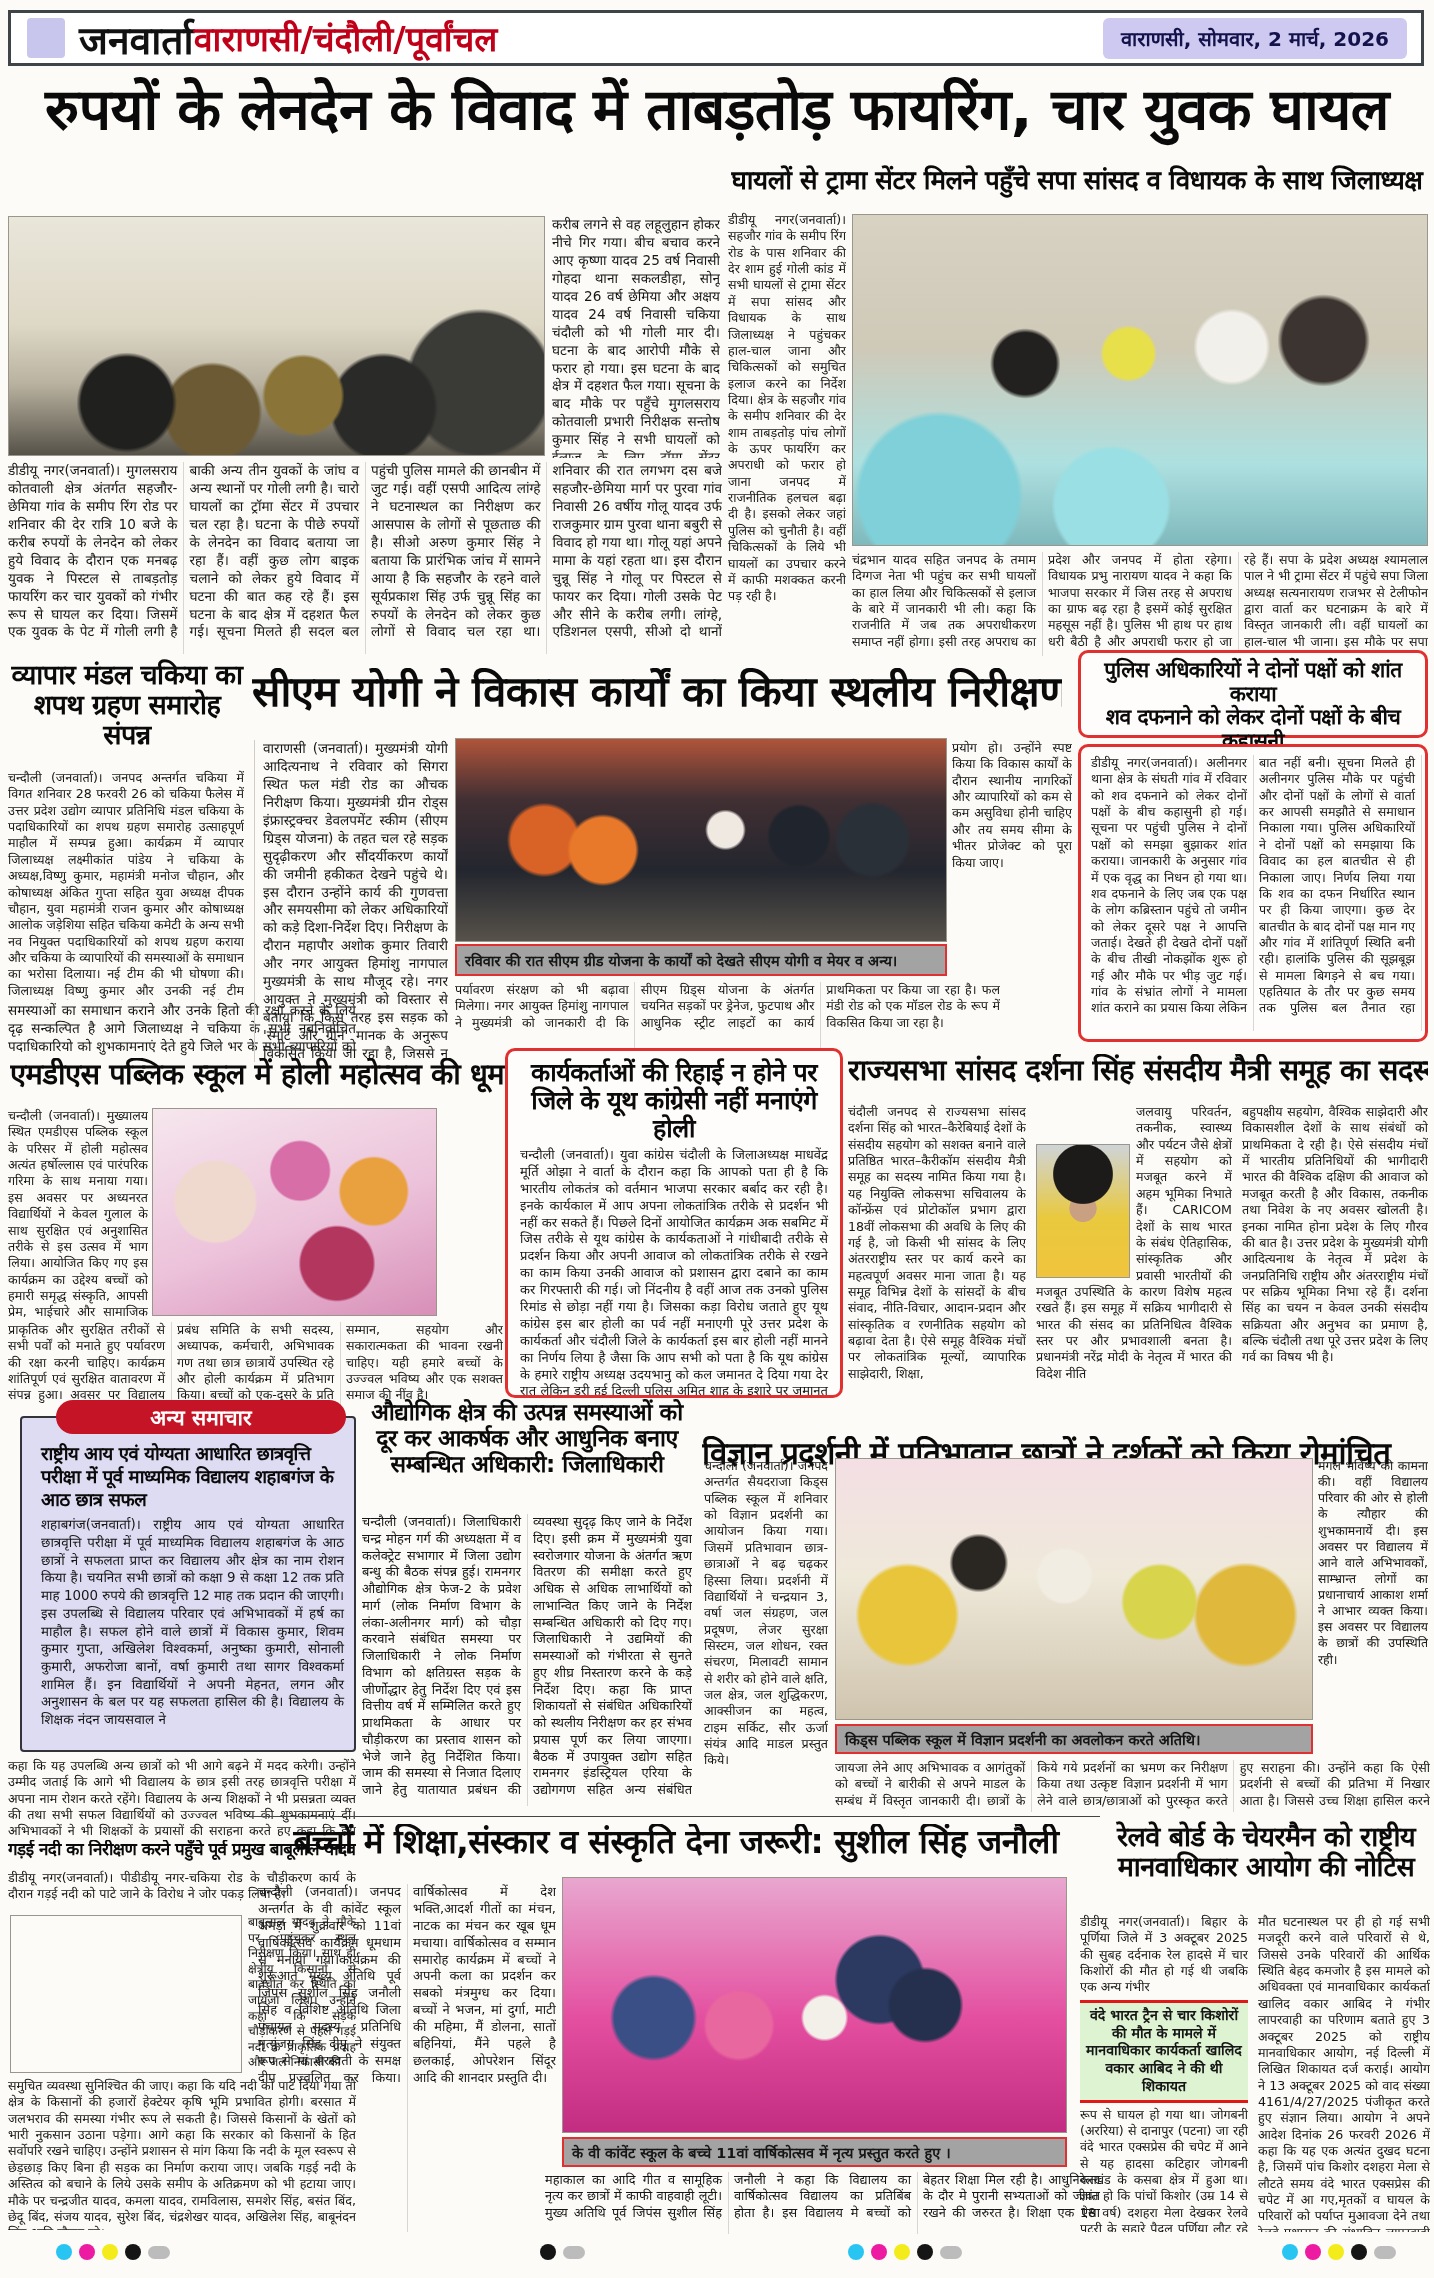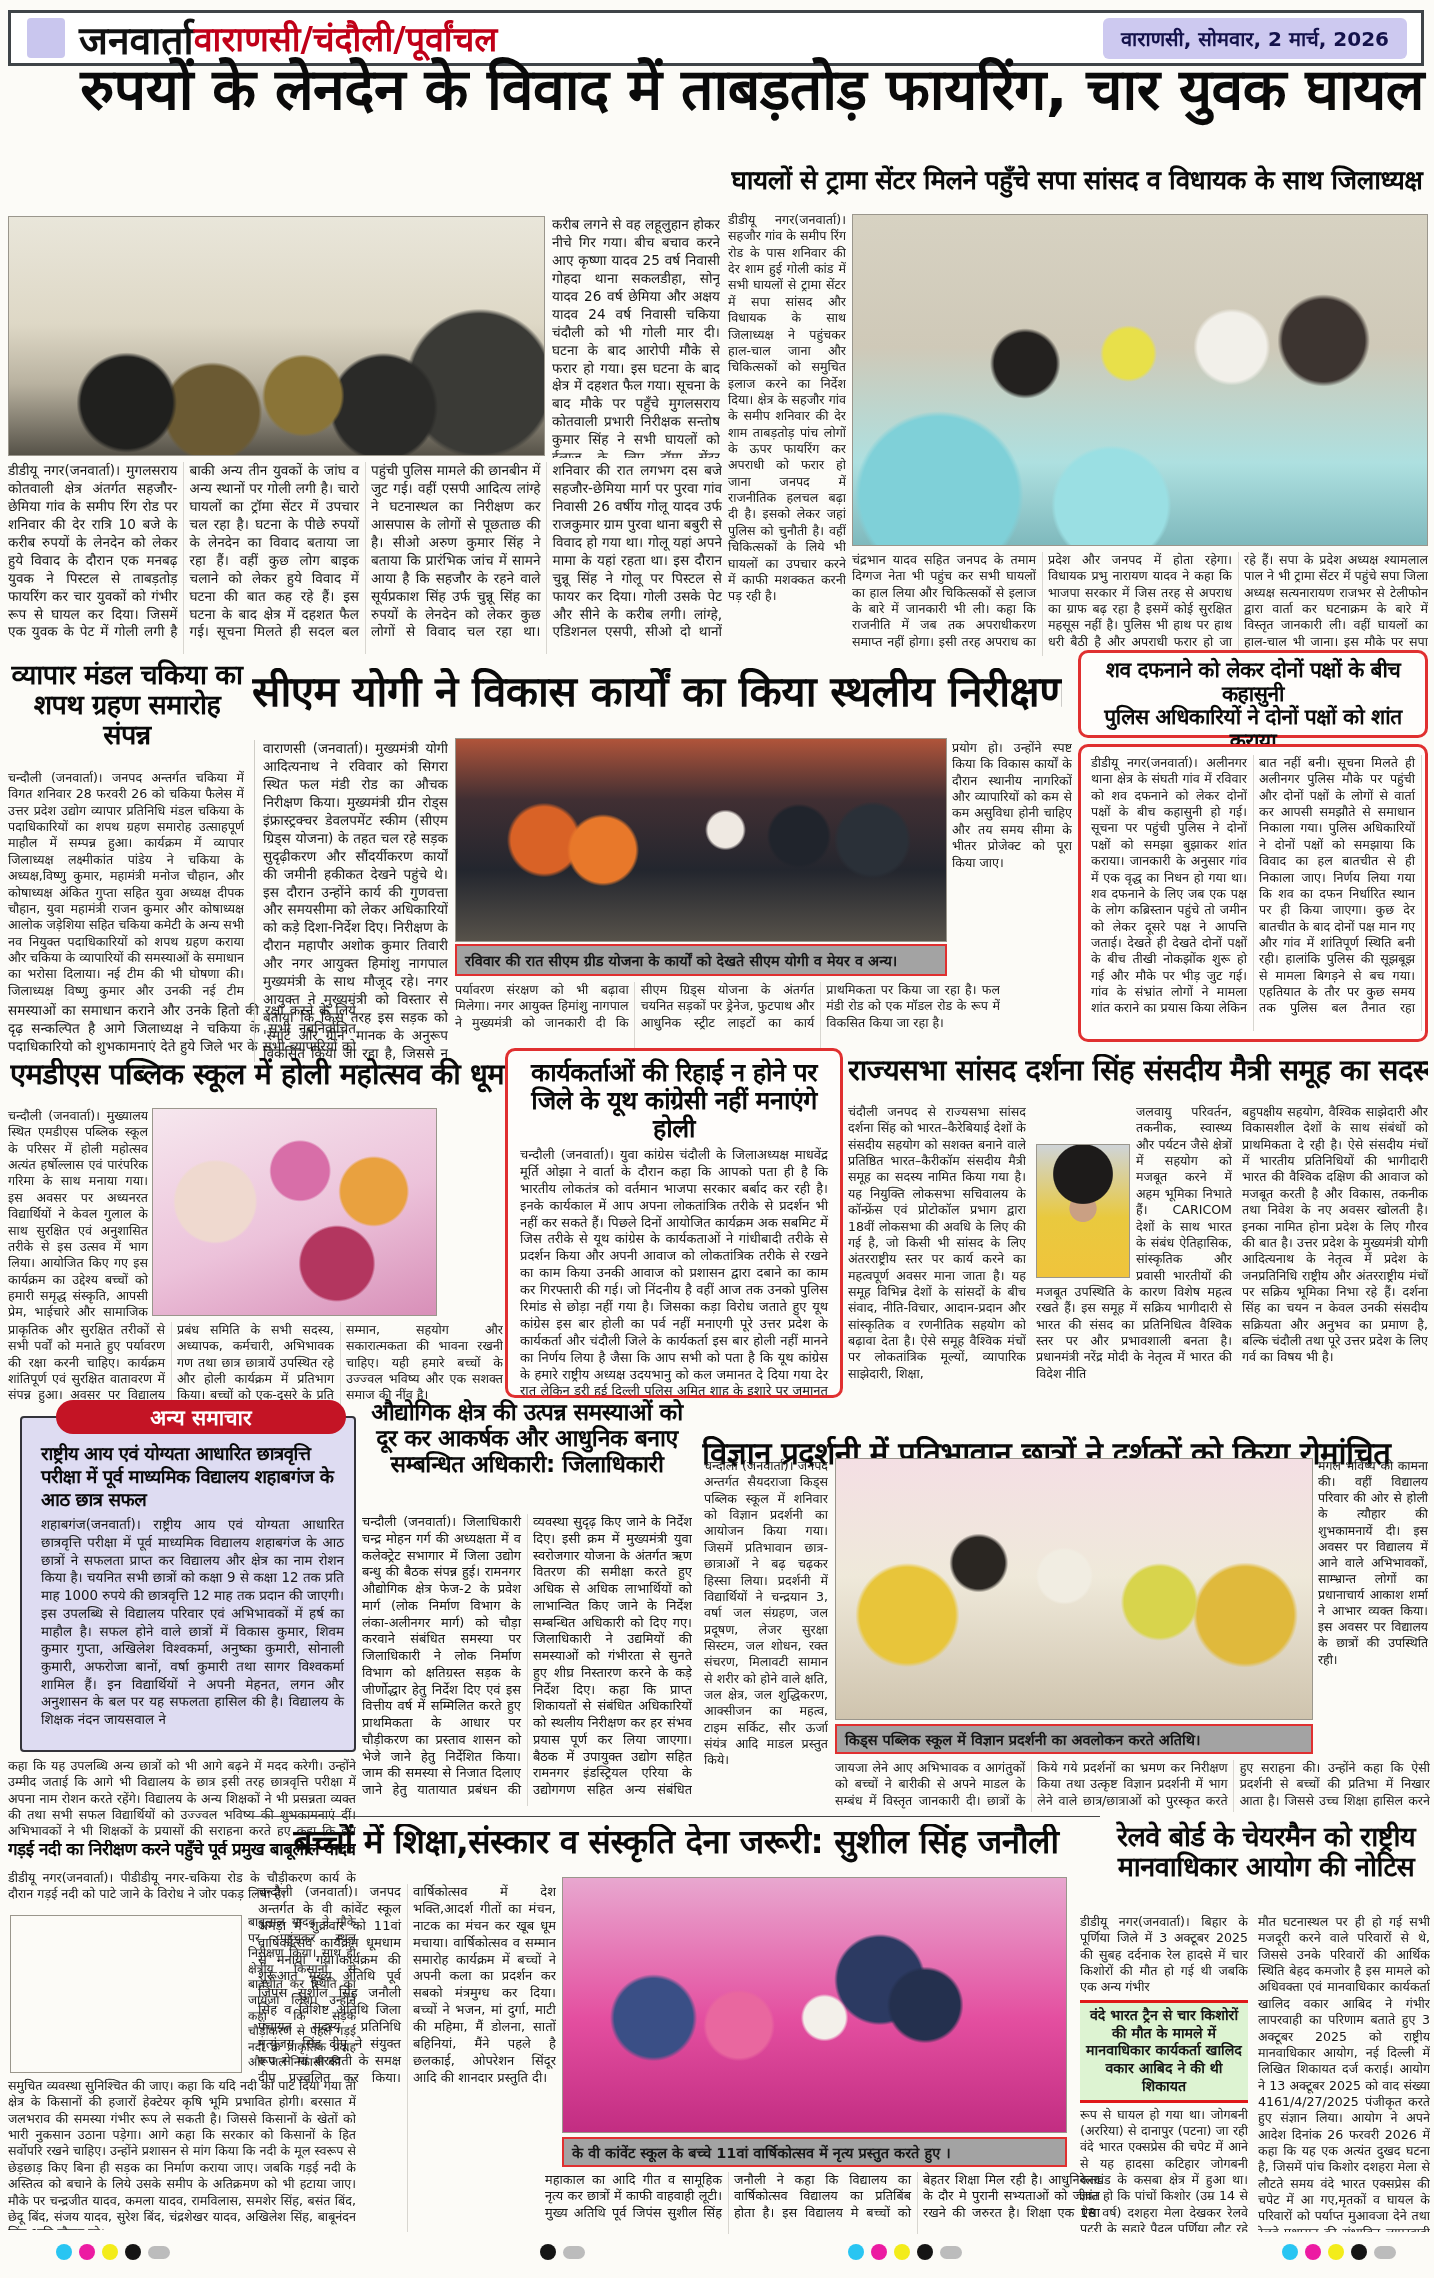--- a/index.html
+++ b/index.html
@@ -95,21 +95,21 @@
 
 <div class="page">
 
   <div class="abs masthead" style="left:8px;top:10px;width:1416px;height:56px;">
     <span class="mast-sq"></span>
     <span class="mast-name">जनवार्ता</span>
     <span class="mast-center">वाराणसी/चंदौली/पूर्वांचल</span>
     <span class="mast-date">वाराणसी, सोमवार, 2 मार्च, 2026</span>
   </div>
 
-  <div class="abs hl center" style="left:10px;top:58px;width:1414px;height:88px;font-size:57px;text-align:right;">रुपयों के लेनदेन के विवाद में ताबड़तोड़ फायरिंग, चार युवक घायल</div>
+  <div class="abs hl center" style="left:10px;top:78px;width:1414px;height:88px;font-size:57px;">रुपयों के लेनदेन के विवाद में ताबड़तोड़ फायरिंग, चार युवक घायल</div>
   <div class="abs hl center" style="left:726px;top:166px;width:702px;height:42px;font-size:26px;">घायलों से ट्रामा सेंटर मिलने पहुँचे सपा सांसद व विधायक के साथ जिलाध्यक्ष</div>
 
   <div class="abs photo ph-corridor" style="left:8px;top:216px;width:537px;height:240px;"></div>
   <div class="abs photo ph-ward" style="left:852px;top:214px;width:576px;height:332px;"></div>
 
   <div class="abs just body-txt" style="left:552px;top:216px;width:168px;height:242px;overflow:hidden;">करीब लगने से वह लहूलुहान होकर नीचे गिर गया। बीच बचाव करने आए कृष्णा यादव 25 वर्ष निवासी गोहदा थाना सकलडीहा, सोनू यादव 26 वर्ष छेमिया और अक्षय यादव 24 वर्ष निवासी चकिया चंदौली को भी गोली मार दी। घटना के बाद आरोपी मौके से फरार हो गया। इस घटना के बाद क्षेत्र में दहशत फैल गया। सूचना के बाद मौके पर पहुँचे मुगलसराय कोतवाली प्रभारी निरीक्षक सन्तोष कुमार सिंह ने सभी घायलों को ईलाज के लिए ट्रॉमा सेंटर वाराणसी भेजने के बाद जाँच पड़ताल शुरू कर दी है। सोनू यादव की हालत गंभीर बनी हुई है। वहीं इस घटना कर बाद मौके पर पुलिस अधीक्षक आदित्य</div>
   <div class="abs just small-txt" style="left:728px;top:212px;width:118px;height:452px;overflow:hidden;">डीडीयू नगर(जनवार्ता)। सहजौर गांव के समीप रिंग रोड के पास शनिवार की देर शाम हुई गोली कांड में सभी घायलों से ट्रामा सेंटर में सपा सांसद और विधायक के साथ जिलाध्यक्ष ने पहुंचकर हाल-चाल जाना और चिकित्सकों को समुचित इलाज करने का निर्देश दिया। क्षेत्र के सहजौर गांव के समीप शनिवार की देर शाम ताबड़तोड़ पांच लोगों के ऊपर फायरिंग कर अपराधी को फरार हो जाना जनपद में राजनीतिक हलचल बढ़ा दी है। इसको लेकर जहां पुलिस को चुनौती है। वहीं चिकित्सकों के लिये भी घायलों का उपचार करने में काफी मशक्कत करनी पड़ रही है।</div>
   <div class="abs just body-txt cols4" style="left:8px;top:462px;width:714px;height:192px;overflow:hidden;">डीडीयू नगर(जनवार्ता)। मुगलसराय कोतवाली क्षेत्र अंतर्गत सहजौर-छेमिया गांव के समीप रिंग रोड पर शनिवार की देर रात्रि 10 बजे के करीब रुपयों के लेनदेन को लेकर हुये विवाद के दौरान एक मनबढ़ युवक ने पिस्टल से ताबड़तोड़ फायरिंग कर चार युवकों को गंभीर रूप से घायल कर दिया। जिसमें एक युवक के पेट में गोली लगी है बाकी अन्य तीन युवकों के जांघ व अन्य स्थानों पर गोली लगी है। चारो घायलों का ट्रॉमा सेंटर में उपचार चल रहा है। घटना के पीछे रुपयों के लेनदेन का विवाद बताया जा रहा हैं। वहीं कुछ लोग बाइक चलाने को लेकर हुये विवाद में घटना की बात कह रहे हैं। इस घटना के बाद क्षेत्र में दहशत फैल गई। सूचना मिलते ही सदल बल पहुंची पुलिस मामले की छानबीन में जुट गई। वहीं एसपी आदित्य लांग्हे ने घटनास्थल का निरीक्षण कर आसपास के लोगों से पूछताछ की है। सीओ अरुण कुमार सिंह ने बताया कि प्रारंभिक जांच में सामने आया है कि सहजौर के रहने वाले सूर्यप्रकाश सिंह उर्फ चुन्नू सिंह का रुपयों के लेनदेन को लेकर कुछ लोगों से विवाद चल रहा था। शनिवार की रात लगभग दस बजे सहजौर-छेमिया मार्ग पर पुरवा गांव निवासी 26 वर्षीय गोलू यादव उर्फ राजकुमार ग्राम पुरवा थाना बबुरी से विवाद हो गया था। गोलू यहां अपने मामा के यहां रहता था। इस दौरान चुन्नू सिंह ने गोलू पर पिस्टल से फायर कर दिया। गोली उसके पेट और सीने के करीब लगी। लांग्हे, एडिशनल एसपी, सीओ दो थानों की फोर्स संग मौके पर पहुंचे। फिलहाल पुलिस आरोपी की तलाश में जगह जगह दबिश दे रही है। इस बाबत एडिशनल एसपी अनंत चंद्रशेखर ने बताया कि पैसे के लेनदेन को लेकर एक पक्ष ने चार लोगों पर फायरिंग की घटना कर घायल कर दिया है। सभी घायलों को ट्रॉमा सेंटर में भर्ती कराया गया है तथा चार लोगों को हिरासत में लिया गया। शांति व्यवस्था के लिए मौके पर पुलिस बल तैनात कर दी गई है।</div>
   <div class="abs just small-txt cols3" style="left:852px;top:552px;width:576px;height:104px;overflow:hidden;">चंद्रभान यादव सहित जनपद के तमाम दिग्गज नेता भी पहुंच कर सभी घायलों का हाल लिया और चिकित्सकों से इलाज के बारे में जानकारी भी ली। कहा कि राजनीति में जब तक अपराधीकरण समाप्त नहीं होगा। इसी तरह अपराध का प्रदेश और जनपद में होता रहेगा। विधायक प्रभु नारायण यादव ने कहा कि भाजपा सरकार में जिस तरह से अपराध का ग्राफ बढ़ रहा है इसमें कोई सुरक्षित महसूस नहीं है। पुलिस भी हाथ पर हाथ धरी बैठी है और अपराधी फरार हो जा रहे हैं। सपा के प्रदेश अध्यक्ष श्यामलाल पाल ने भी ट्रामा सेंटर में पहुंचे सपा जिला अध्यक्ष सत्यनारायण राजभर से टेलीफोन द्वारा वार्ता कर घटनाक्रम के बारे में विस्तृत जानकारी ली। वहीं घायलों का हाल-चाल भी जाना। इस मौके पर सपा सांसद वीरेंद्र सिंह, विधायक प्रभुनारायण यादव, जिलाध्यक्ष सत्यनारायण राजभर, चंद्रशेखर यादव, संतोष यादव, मुसाफिर चौहान, सुदामा यादव मौजूद रहे।</div>
 
@@ -118,22 +118,22 @@
   <div class="abs just body-txt" style="left:8px;top:1002px;width:348px;height:54px;overflow:hidden;">समस्याओं का समाधान कराने और उनके हितो की रक्षा करने के लिये दृढ़ सन्कल्पित है आगे जिलाध्यक्ष ने चकिया के सभी नवनिर्वाचित पदाधिकारियो को शुभकामनाएं देते हुये जिले भर के सभी व्यापारियों को होली और ईद कि बधाई और शुभकामनाएं दी।</div>
 
   <div class="abs hl center" style="left:252px;top:668px;width:810px;height:56px;font-size:42px;white-space:nowrap;overflow:hidden;">सीएम योगी ने विकास कार्यों का किया स्थलीय निरीक्षण</div>
   <div class="abs just body-txt vrule" style="left:254px;top:740px;width:194px;height:322px;overflow:hidden;padding-left:8px;">वाराणसी (जनवार्ता)। मुख्यमंत्री योगी आदित्यनाथ ने रविवार को सिगरा स्थित फल मंडी रोड का औचक निरीक्षण किया। मुख्यमंत्री ग्रीन रोड्स इंफ्रास्ट्रक्चर डेवलपमेंट स्कीम (सीएम ग्रिड्स योजना) के तहत चल रहे सड़क सुदृढ़ीकरण और सौंदर्यीकरण कार्यों की जमीनी हकीकत देखने पहुंचे थे। इस दौरान उन्होंने कार्य की गुणवत्ता और समयसीमा को लेकर अधिकारियों को कड़े दिशा-निर्देश दिए। निरीक्षण के दौरान महापौर अशोक कुमार तिवारी और नगर आयुक्त हिमांशु नागपाल मुख्यमंत्री के साथ मौजूद रहे। नगर आयुक्त ने मुख्यमंत्री को विस्तार से बताया कि किस तरह इस सड़क को 'स्मार्ट और ग्रीन' मानक के अनुरूप विकसित किया जा रहा है, जिससे न केवल यातायात सुगम होगा बल्कि</div>
   <div class="abs photo ph-night" style="left:455px;top:738px;width:492px;height:204px;"></div>
   <div class="abs capbox" style="left:455px;top:944px;width:492px;height:32px;">रविवार की रात सीएम ग्रीड योजना के कार्यों को देखते सीएम योगी व मेयर व अन्य।</div>
   <div class="abs just small-txt cols3" style="left:455px;top:982px;width:545px;height:86px;overflow:hidden;">पर्यावरण संरक्षण को भी बढ़ावा मिलेगा। नगर आयुक्त हिमांशु नागपाल ने मुख्यमंत्री को जानकारी दी कि सीएम ग्रिड्स योजना के अंतर्गत चयनित सड़कों पर ड्रेनेज, फुटपाथ और आधुनिक स्ट्रीट लाइटों का कार्य प्राथमिकता पर किया जा रहा है। फल मंडी रोड को एक मॉडल रोड के रूप में विकसित किया जा रहा है।</div>
   <div class="abs just small-txt" style="left:952px;top:740px;width:120px;height:320px;overflow:hidden;">प्रयोग हो। उन्होंने स्पष्ट किया कि विकास कार्यों के दौरान स्थानीय नागरिकों और व्यापारियों को कम से कम असुविधा होनी चाहिए और तय समय सीमा के भीतर प्रोजेक्ट को पूरा किया जाए।</div>
 
   <div class="abs redbox center" style="left:1078px;top:650px;width:350px;height:88px;padding:6px 8px;">
+    <div class="hl" style="font-size:21px;">पुलिस अधिकारियों ने दोनों पक्षों को शांत कराया</div>
     <div class="hl" style="font-size:21px;">शव दफनाने को लेकर दोनों पक्षों के बीच कहासुनी</div>
-    <div class="hl" style="font-size:21px;">पुलिस अधिकारियों ने दोनों पक्षों को शांत कराया</div>
   </div>
   <div class="abs redbox just small-txt cols2" style="left:1078px;top:744px;width:350px;height:298px;padding:8px 10px;overflow:hidden;">डीडीयू नगर(जनवार्ता)। अलीनगर थाना क्षेत्र के संघती गांव में रविवार को शव दफनाने को लेकर दोनों पक्षों के बीच कहासुनी हो गई। सूचना पर पहुंची पुलिस ने दोनों पक्षों को समझा बुझाकर शांत कराया। जानकारी के अनुसार गांव में एक वृद्ध का निधन हो गया था। शव दफनाने के लिए जब एक पक्ष के लोग कब्रिस्तान पहुंचे तो जमीन को लेकर दूसरे पक्ष ने आपत्ति जताई। देखते ही देखते दोनों पक्षों के बीच तीखी नोकझोंक शुरू हो गई और मौके पर भीड़ जुट गई। गांव के संभ्रांत लोगों ने मामला शांत कराने का प्रयास किया लेकिन बात नहीं बनी। सूचना मिलते ही अलीनगर पुलिस मौके पर पहुंची और दोनों पक्षों के लोगों से वार्ता कर आपसी समझौते से समाधान निकाला गया। पुलिस अधिकारियों ने दोनों पक्षों को समझाया कि विवाद का हल बातचीत से ही निकाला जाए। निर्णय लिया गया कि शव का दफन निर्धारित स्थान पर ही किया जाएगा। कुछ देर बातचीत के बाद दोनों पक्ष मान गए और गांव में शांतिपूर्ण स्थिति बनी रही। हालांकि पुलिस की सूझबूझ से मामला बिगड़ने से बच गया। एहतियात के तौर पर कुछ समय तक पुलिस बल तैनात रहा फिलहाल गांव में शांति व्यवस्था कायम है और स्थिति सामान्य बताई जा रही है।</div>
 
   <div class="abs hl" style="left:10px;top:1058px;width:495px;height:42px;font-size:29px;white-space:nowrap;overflow:hidden;">एमडीएस पब्लिक स्कूल में होली महोत्सव की धूम</div>
   <div class="abs just small-txt" style="left:8px;top:1108px;width:140px;height:210px;overflow:hidden;">चन्दौली (जनवार्ता)। मुख्यालय स्थित एमडीएस पब्लिक स्कूल के परिसर में होली महोत्सव अत्यंत हर्षोल्लास एवं पारंपरिक गरिमा के साथ मनाया गया। इस अवसर पर अध्यनरत विद्यार्थियों ने केवल गुलाल के साथ सुरक्षित एवं अनुशासित तरीके से इस उत्सव में भाग लिया। आयोजित किए गए इस कार्यक्रम का उद्देश्य बच्चों को हमारी समृद्ध संस्कृति, आपसी प्रेम, भाईचारे और सामाजिक सौहार्द का संदेश देना था। इस अवसर पर विद्यालय के प्रधानाचार्य श्री कृष्णा तिवारी ने अपने संदेश में कहा कि होली केवल रंगों का त्योहार नहीं है, बल्कि यह आपसी मतभेद मिटाकर प्रेम और सद्भाव बढ़ाने का अवसर है। हमें</div>
   <div class="abs photo ph-holi" style="left:152px;top:1108px;width:285px;height:208px;"></div>
   <div class="abs just small-txt cols3" style="left:8px;top:1322px;width:495px;height:100px;overflow:hidden;">प्राकृतिक और सुरक्षित तरीकों से सभी पर्वों को मनाते हुए पर्यावरण की रक्षा करनी चाहिए। कार्यक्रम शांतिपूर्ण एवं सुरक्षित वातावरण में संपन्न हुआ। अवसर पर विद्यालय प्रबंध समिति के सभी सदस्य, अध्यापक, कर्मचारी, अभिभावक गण तथा छात्र छात्रायें उपस्थित रहे और होली कार्यक्रम में प्रतिभाग किया। बच्चों को एक-दूसरे के प्रति सम्मान, सहयोग और सकारात्मकता की भावना रखनी चाहिए। यही हमारे बच्चों के उज्ज्वल भविष्य और एक सशक्त समाज की नींव है।</div>
 
   <div class="abs redbox" style="left:505px;top:1048px;width:338px;height:350px;padding:8px 12px;overflow:hidden;">
     <div class="hl center" style="font-size:25px;">कार्यकर्ताओं की रिहाई न होने पर</div>

